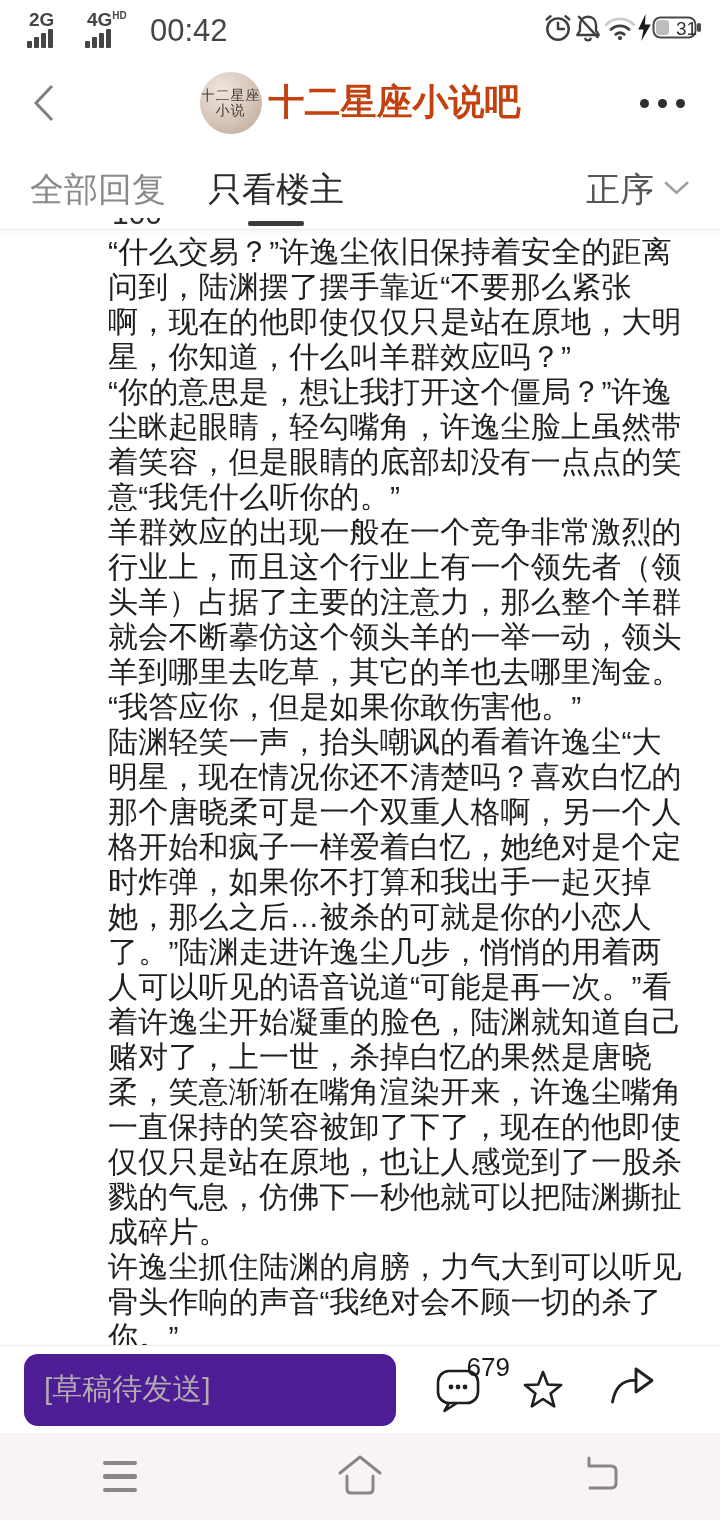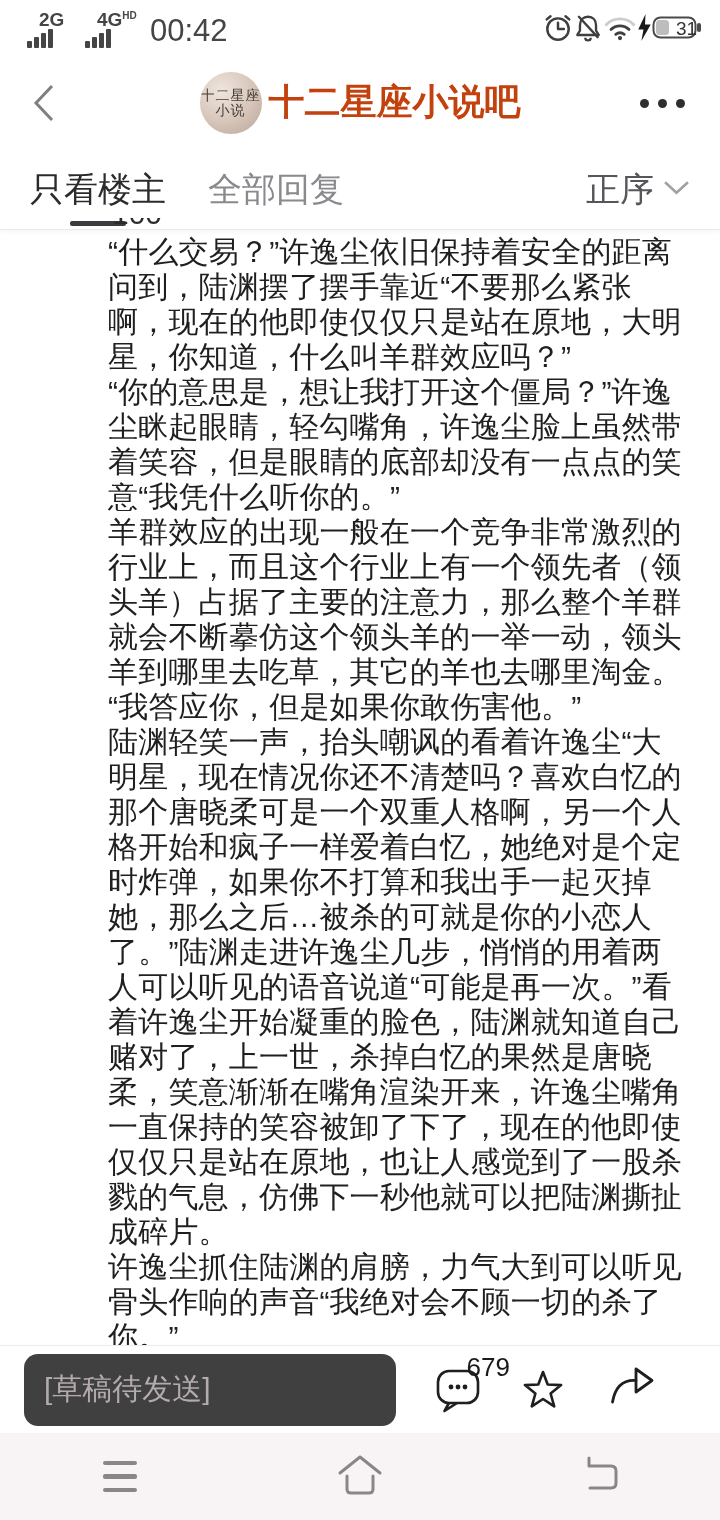--- a/index.html
+++ b/index.html
@@ -4,21 +4,21 @@
 <style>
   * { margin:0; padding:0; box-sizing:border-box; }
   html,body { width:720px; height:1520px; overflow:hidden; }
   body { font-family:"Liberation Sans", sans-serif; background:#ffffff; color:#222; }
   .screen { position:relative; width:720px; height:1520px; background:#fff; display:flex; flex-direction:column; }
 
   
   .statusbar { height:55px; display:flex; align-items:center; padding:4px 18px 0 26px; }
   .sb-left { display:flex; align-items:flex-end; gap:10px; }
   .signal-group { position:relative; width:48px; height:42px; }
-  .signal-label { position:absolute; top:0; left:13px; font-size:19px; font-weight:bold; color:#454545; letter-spacing:0; white-space:nowrap; }
+  .signal-label { position:absolute; top:0; left:3px; font-size:19px; font-weight:bold; color:#454545; letter-spacing:0; white-space:nowrap; }
   .signal-label sup { font-size:10px; font-weight:bold; vertical-align:super; }
   .signal-bars { position:absolute; left:1px; bottom:3px; display:flex; align-items:flex-end; gap:2px; }
   .signal-bars i { display:block; width:5px; background:#454545; border-radius:1px; }
   .signal-bars i:nth-child(1){height:7px;} .signal-bars i:nth-child(2){height:11px;}
   .signal-bars i:nth-child(3){height:15px;} .signal-bars i:nth-child(4){height:19px;}
   .sb-time { font-size:31px; color:#454545; margin-left:8px; margin-bottom:2px; }
   .sb-spacer { flex:1; }
   .sb-right { display:flex; align-items:center; }
 
   
@@ -43,21 +43,21 @@
   .sort-label { font-size:34px; color:#55555a; }
   .prev-stub { position:absolute; left:112px; bottom:1px; width:70px; height:10px; overflow:hidden; }
   .prev-stub span { display:block; font-size:30px; color:#2b2b2b; transform:translateY(-21px); }
 
   
   .content { height:1115px; overflow:hidden; padding:4px 32px 0 108px; background:#fff; }
   .content p { font-size:30px; line-height:35px; color:#1f1f1f; letter-spacing:0.2px; }
 
   
   .actionbar { height:88px; background:#fff; border-top:1px solid #ececec; display:flex; align-items:center; padding:0 24px; }
-  .reply-input { width:372px; height:72px; background:#404040; border-radius:14px; display:flex; align-items:center;
+  .reply-input { width:372px; height:72px; background:#4c1d95; border-radius:14px; display:flex; align-items:center;
                  padding-left:20px; font-size:30px; color:#b3abaf; }
   .ab-icons { flex:1; display:flex; align-items:center; justify-content:space-evenly; }
   .comment-group { position:relative; width:46px; height:48px; }
   .comment-count { position:absolute; top:-14px; left:32px; font-size:26px; color:#1a1a1a; white-space:nowrap; }
 
   
   .navbar { height:87px; background:#f8f4f6; display:flex; align-items:center; }
   .nav-cell { flex:1; display:flex; align-items:center; justify-content:center; }
   .hamburger { display:flex; flex-direction:column; gap:9px; width:34px; }
   .hamburger i { display:block; height:4.5px; border-radius:2px; background:#8a8589; }
@@ -143,25 +143,25 @@
       <span class="page-title">十二星座小说吧</span>
     </div>
     <span class="more-btn">
         <i></i>
         <i></i>
         <i></i>
       </span>
   </div>
 
   <div class="tabbar">
+    <span class="tab">全部回复</span>
     <span class="tab active">
       <span>只看楼主</span>
       <span class="tab-underline"></span>
     </span>
-    <span class="tab">全部回复</span>
     <span class="sort-ctl">
       <span class="sort-label">正序</span>
       <span>
         <svg width="27" height="17" viewBox="0 0 26 16" fill="none">
           <polyline points="2,3 13,13 24,3" stroke="#a0a0a4" stroke-width="2.5"></polyline>
         </svg>
       </span>
     </span>
     <span class="prev-stub">
       <span>100</span>

